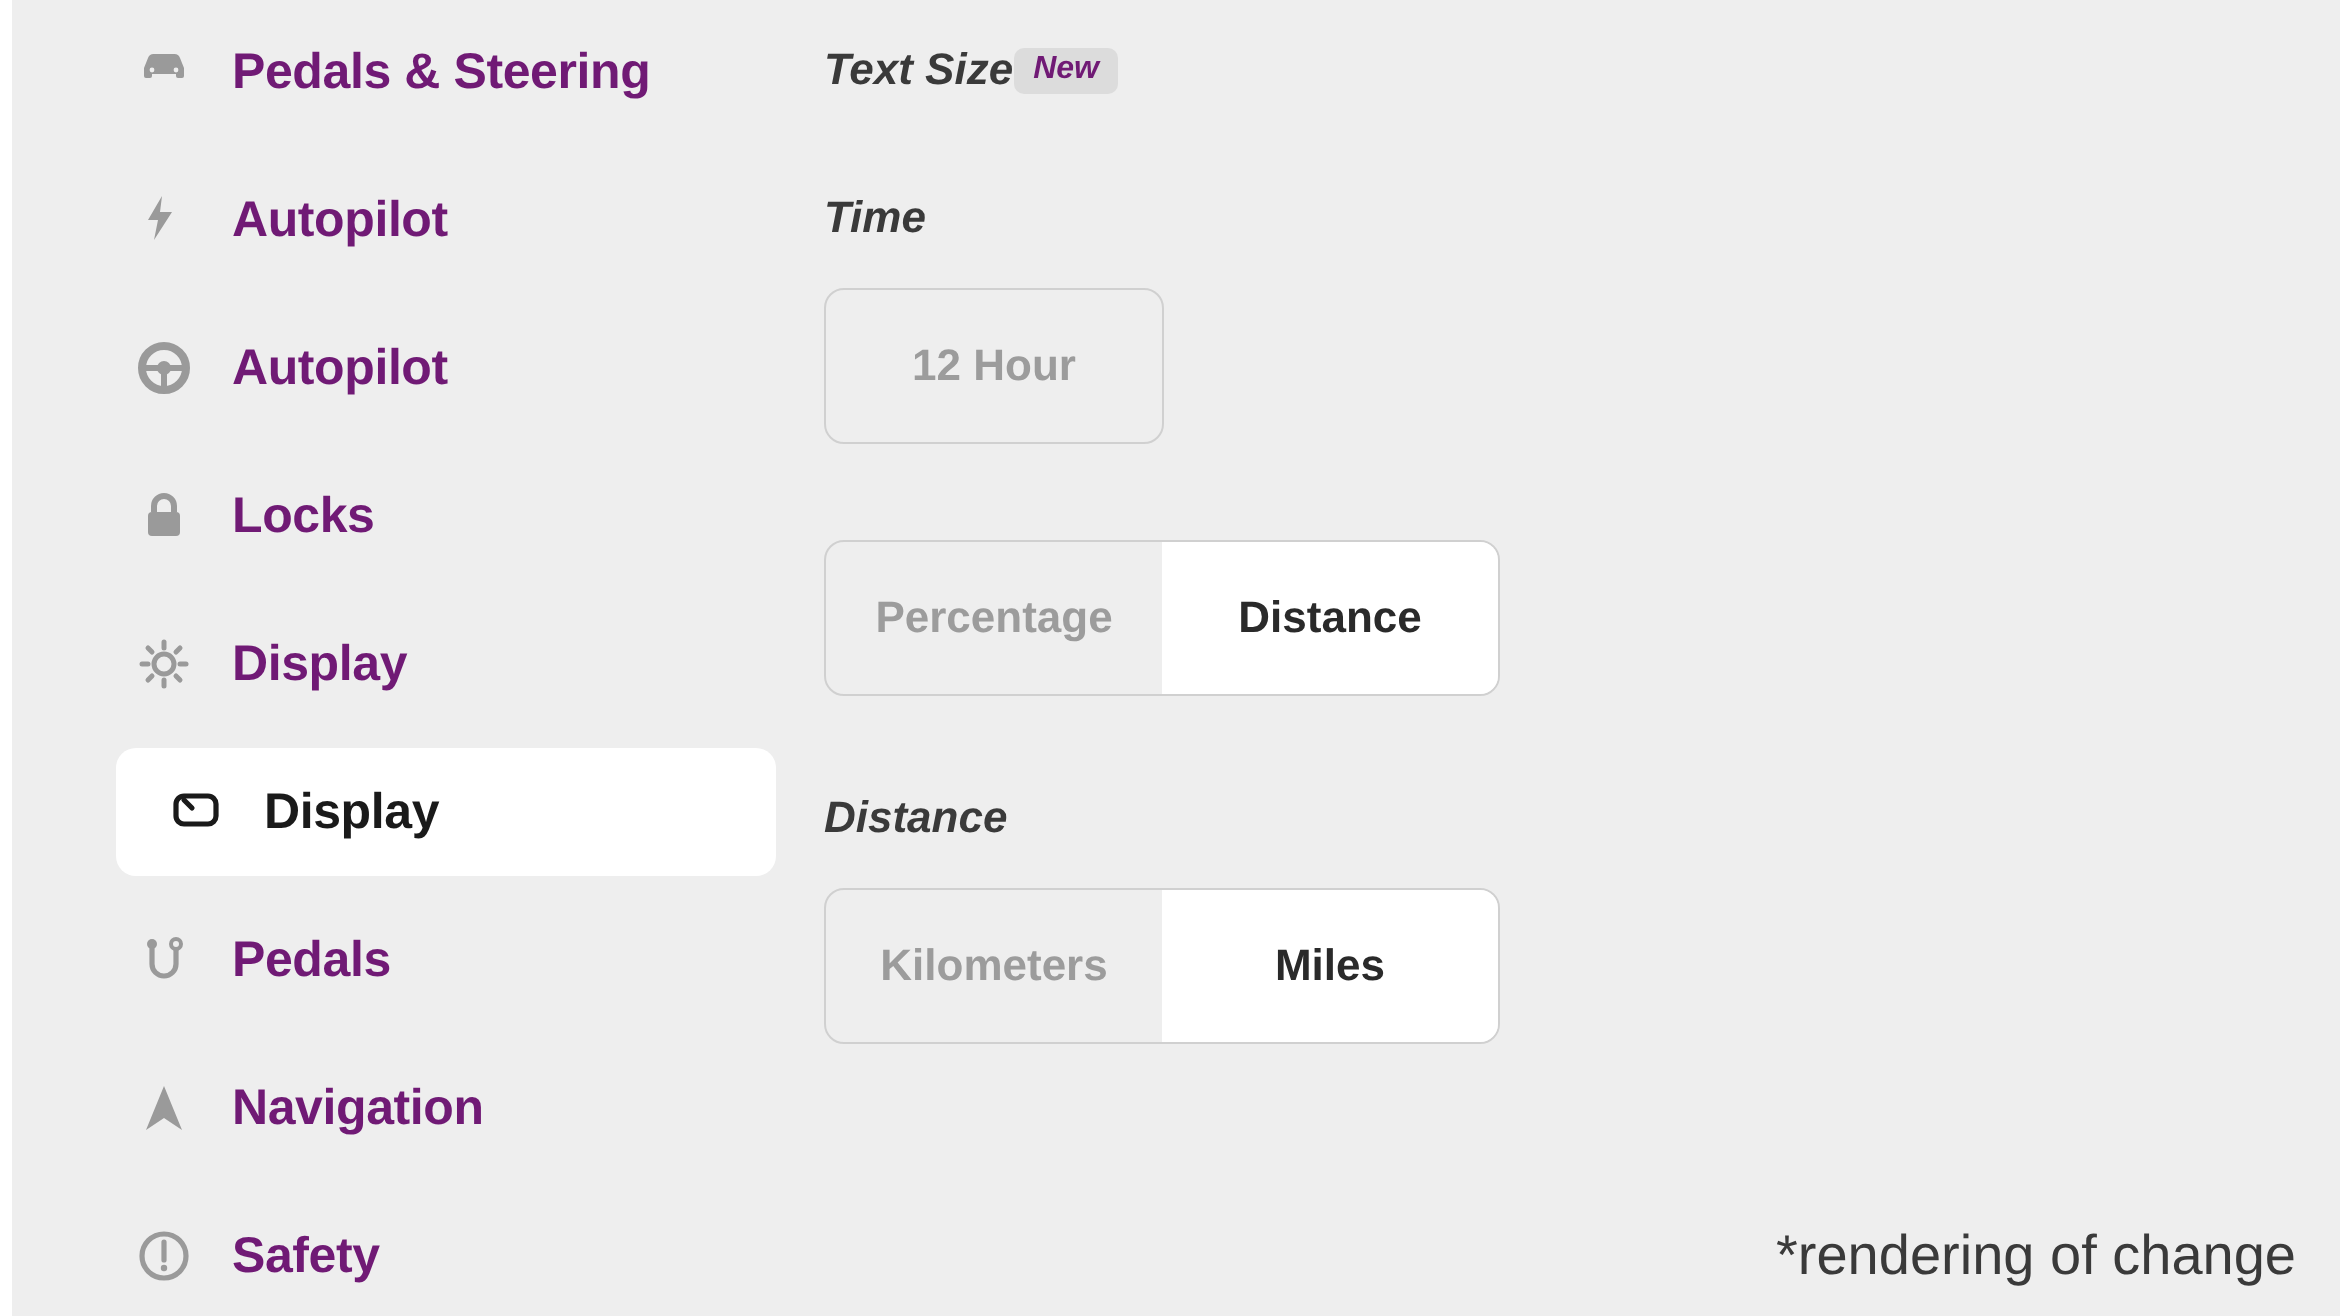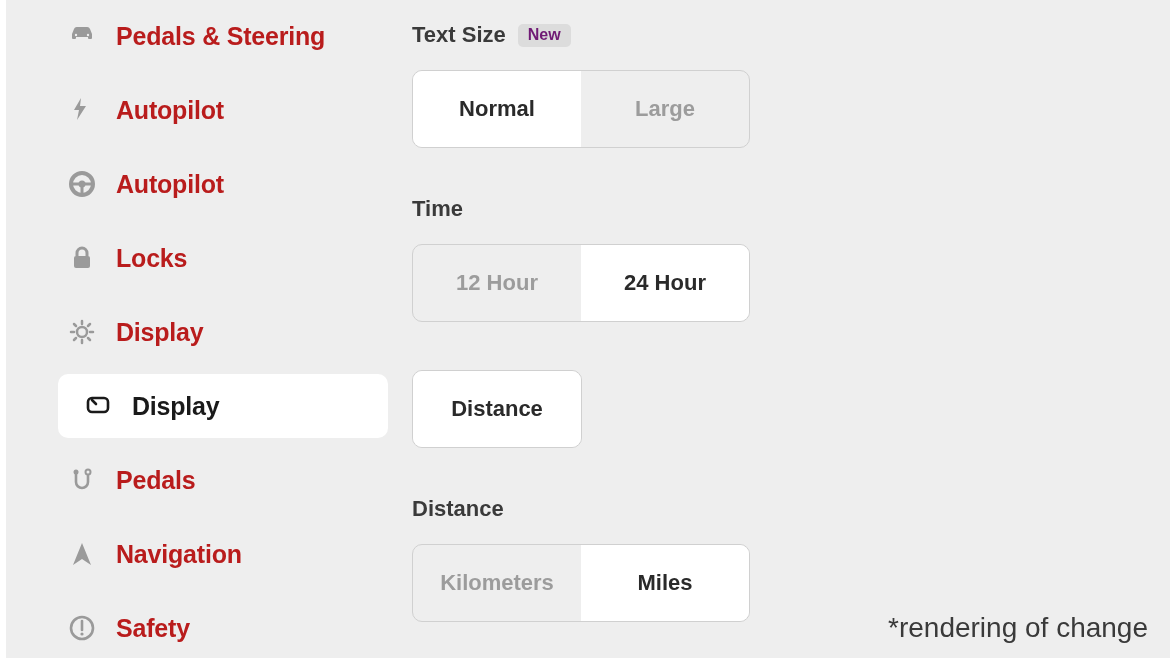--- a/index.html
+++ b/index.html
@@ -37,21 +37,21 @@
   .sidebar-item .icon-slot {
     width: 48px;
     display: flex;
     align-items: center;
     justify-content: flex-start;
     color: #9a9a9a;
   }
   .sidebar-item .label {
     font-size: 25px;
     font-weight: 600;
-    color: #b91c1c;
+    color: #701a75;
     letter-spacing: -0.2px;
   }
   .sidebar-item.active {
     background: #ffffff;
     margin-left: 16px;
   }
   .sidebar-item.active .label {
     color: #1a1a1a;
   }
   .sidebar-item.active .icon-slot {
@@ -62,22 +62,22 @@
     flex: 1;
     padding-left: 6px;
     padding-top: 22px;
   }
   .setting-group {
     margin-bottom: 48px;
   }
   .setting-header {
     display: flex;
     align-items: center;
-    gap: 12px;
     margin-bottom: 22px;
+    font-style: italic;
   }
   .setting-label {
     font-size: 22px;
     font-weight: 600;
     color: #3a3a3a;
   }
   .badge {
     background: #dcdcdc;
     color: #701a75;
     font-size: 16px;
@@ -192,31 +192,28 @@
             <use href="#ic-safety"></use>
           </svg>
         </span>
         <span class="label">Safety</span>
       </div>
     </div>
   <div class="content" id="content">
       <div class="setting-group"><div class="setting-header">
           <span class="setting-label">Text Size</span>
           <span class="badge">New</span>
-        </div><div class="segmented">
-          <div class="segment selected">Normal</div>
-          <div class="segment">Large</div>
         </div></div>
       <div class="setting-group"><div class="setting-header">
           <span class="setting-label">Time</span>
         </div><div class="segmented">
           <div class="segment">12 Hour</div>
-          <div class="segment selected">24 Hour</div>
         </div></div>
       <div class="setting-group"><div class="segmented">
+          <div class="segment">Percentage</div>
           <div class="segment selected">Distance</div>
         </div></div>
       <div class="setting-group"><div class="setting-header">
           <span class="setting-label">Distance</span>
         </div><div class="segmented">
           <div class="segment">Kilometers</div>
           <div class="segment selected">Miles</div>
         </div></div>
     </div>
 </div>

